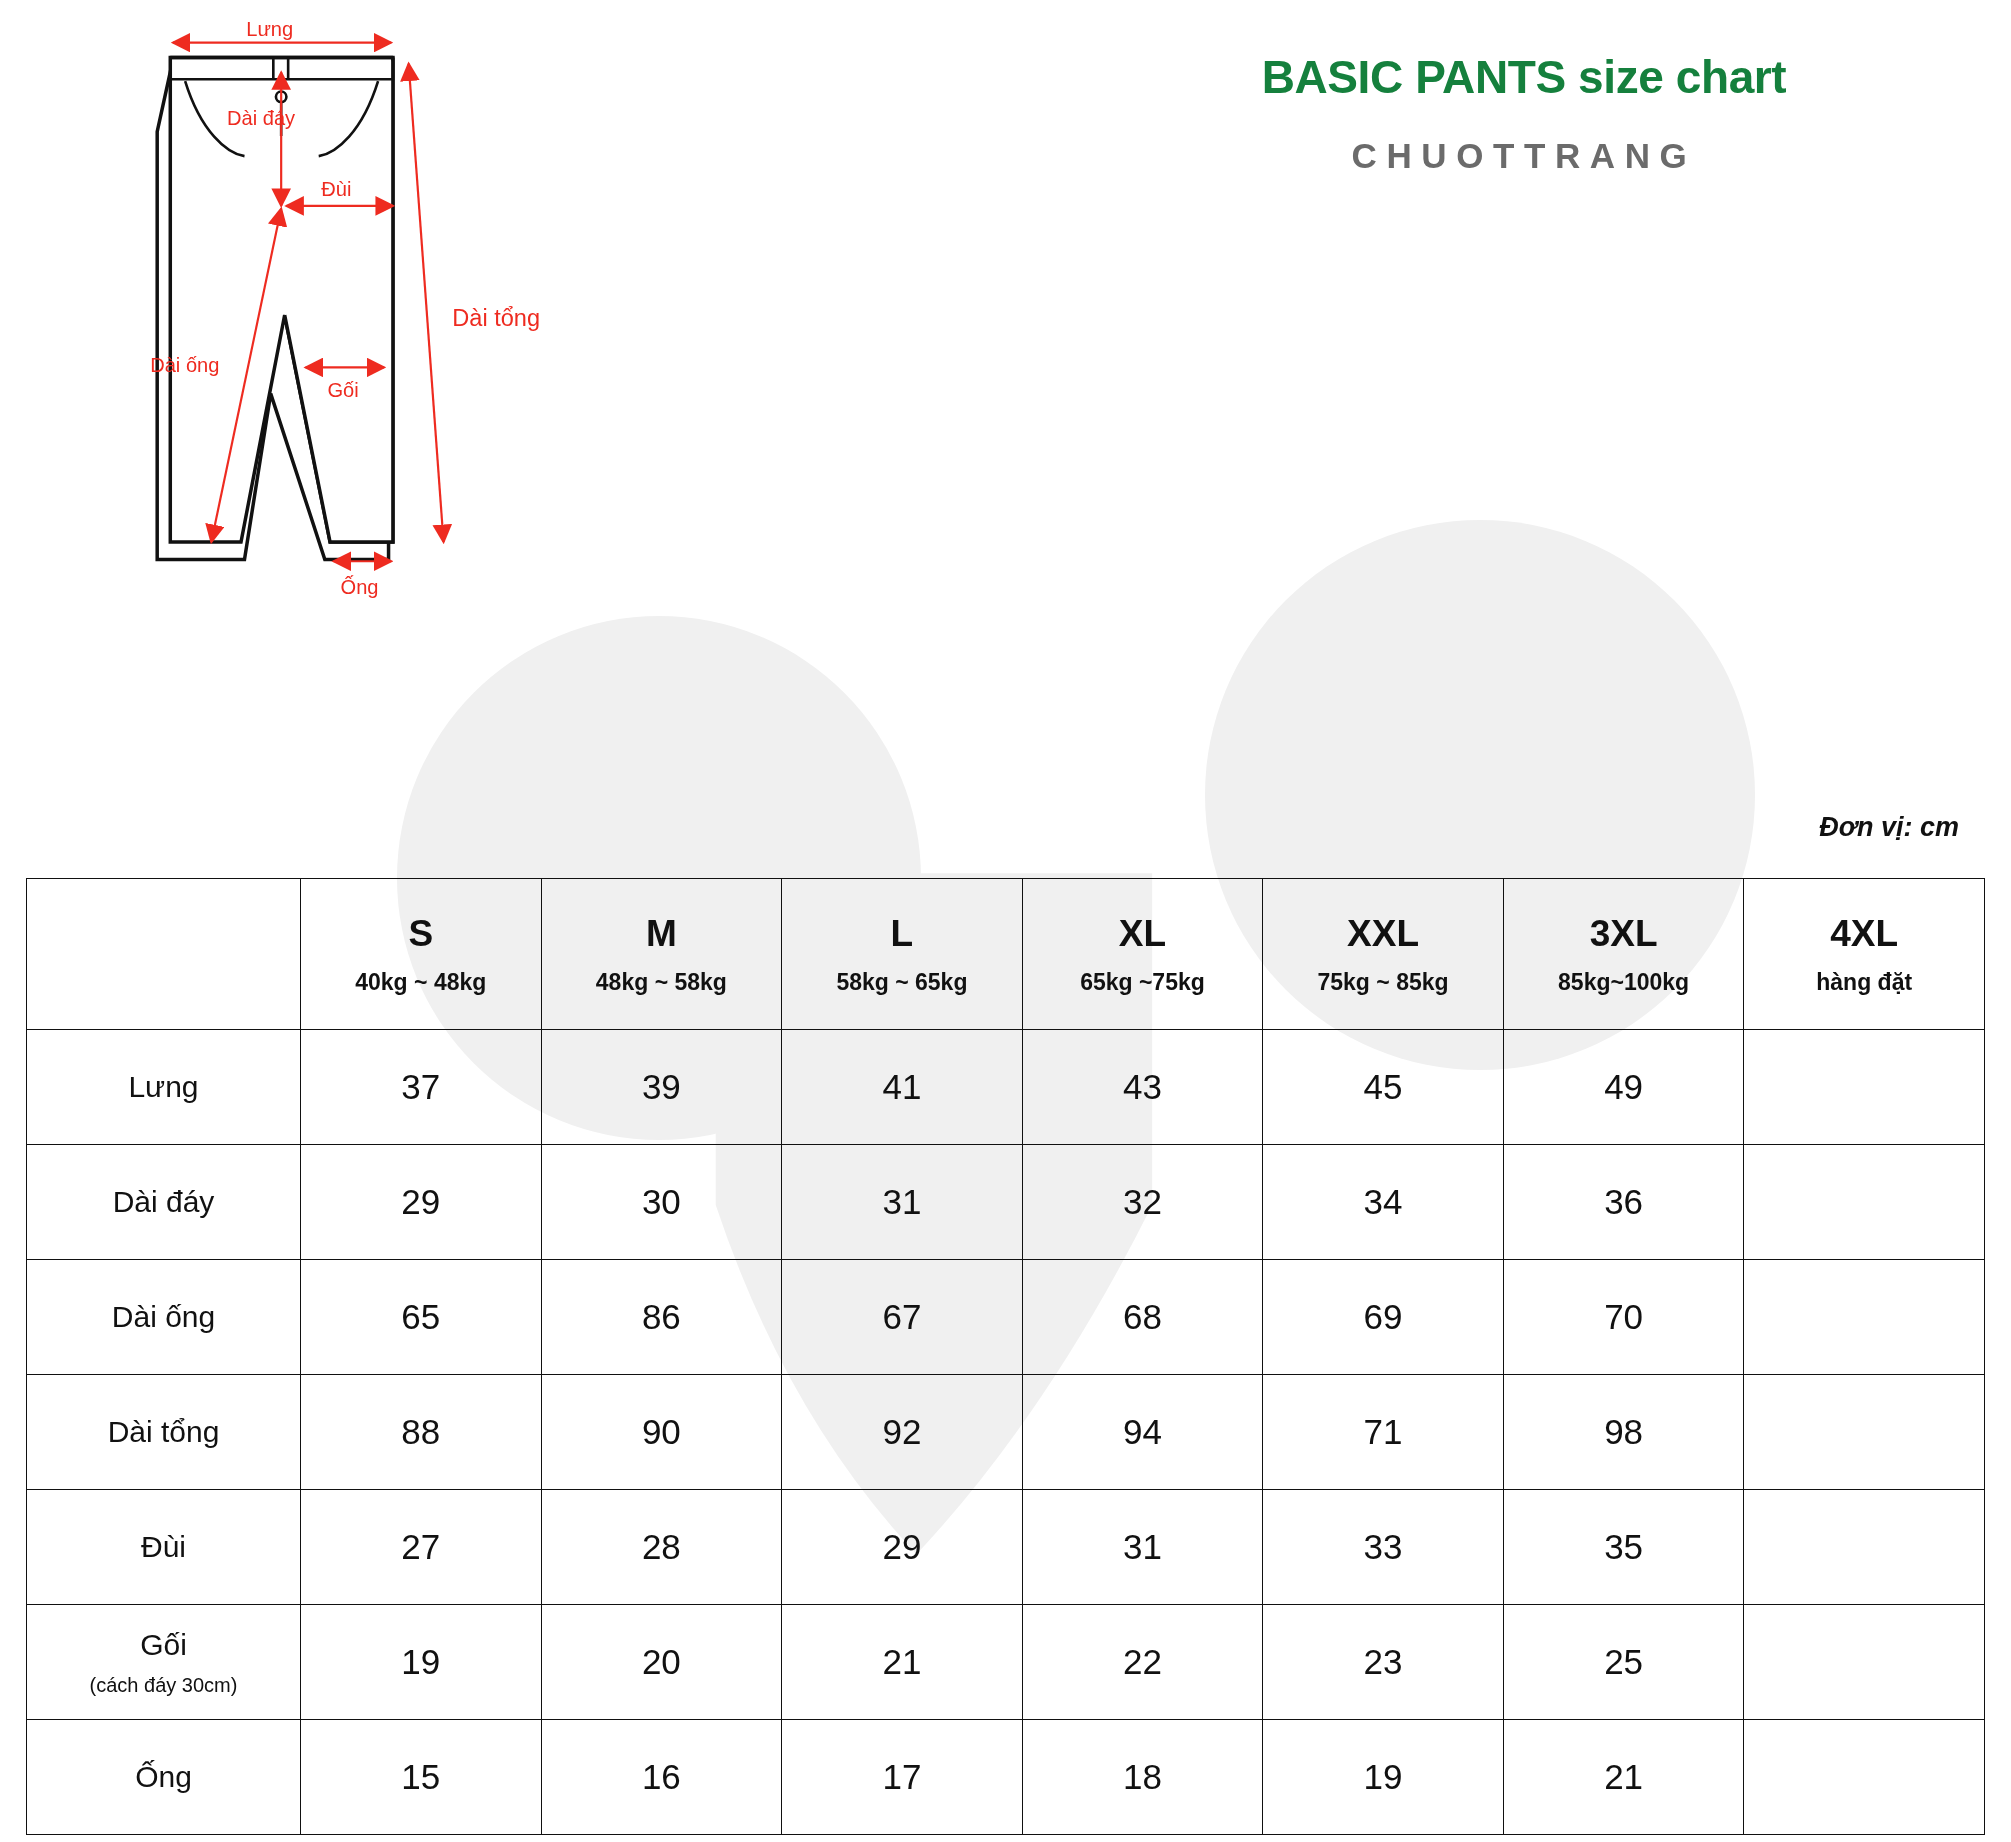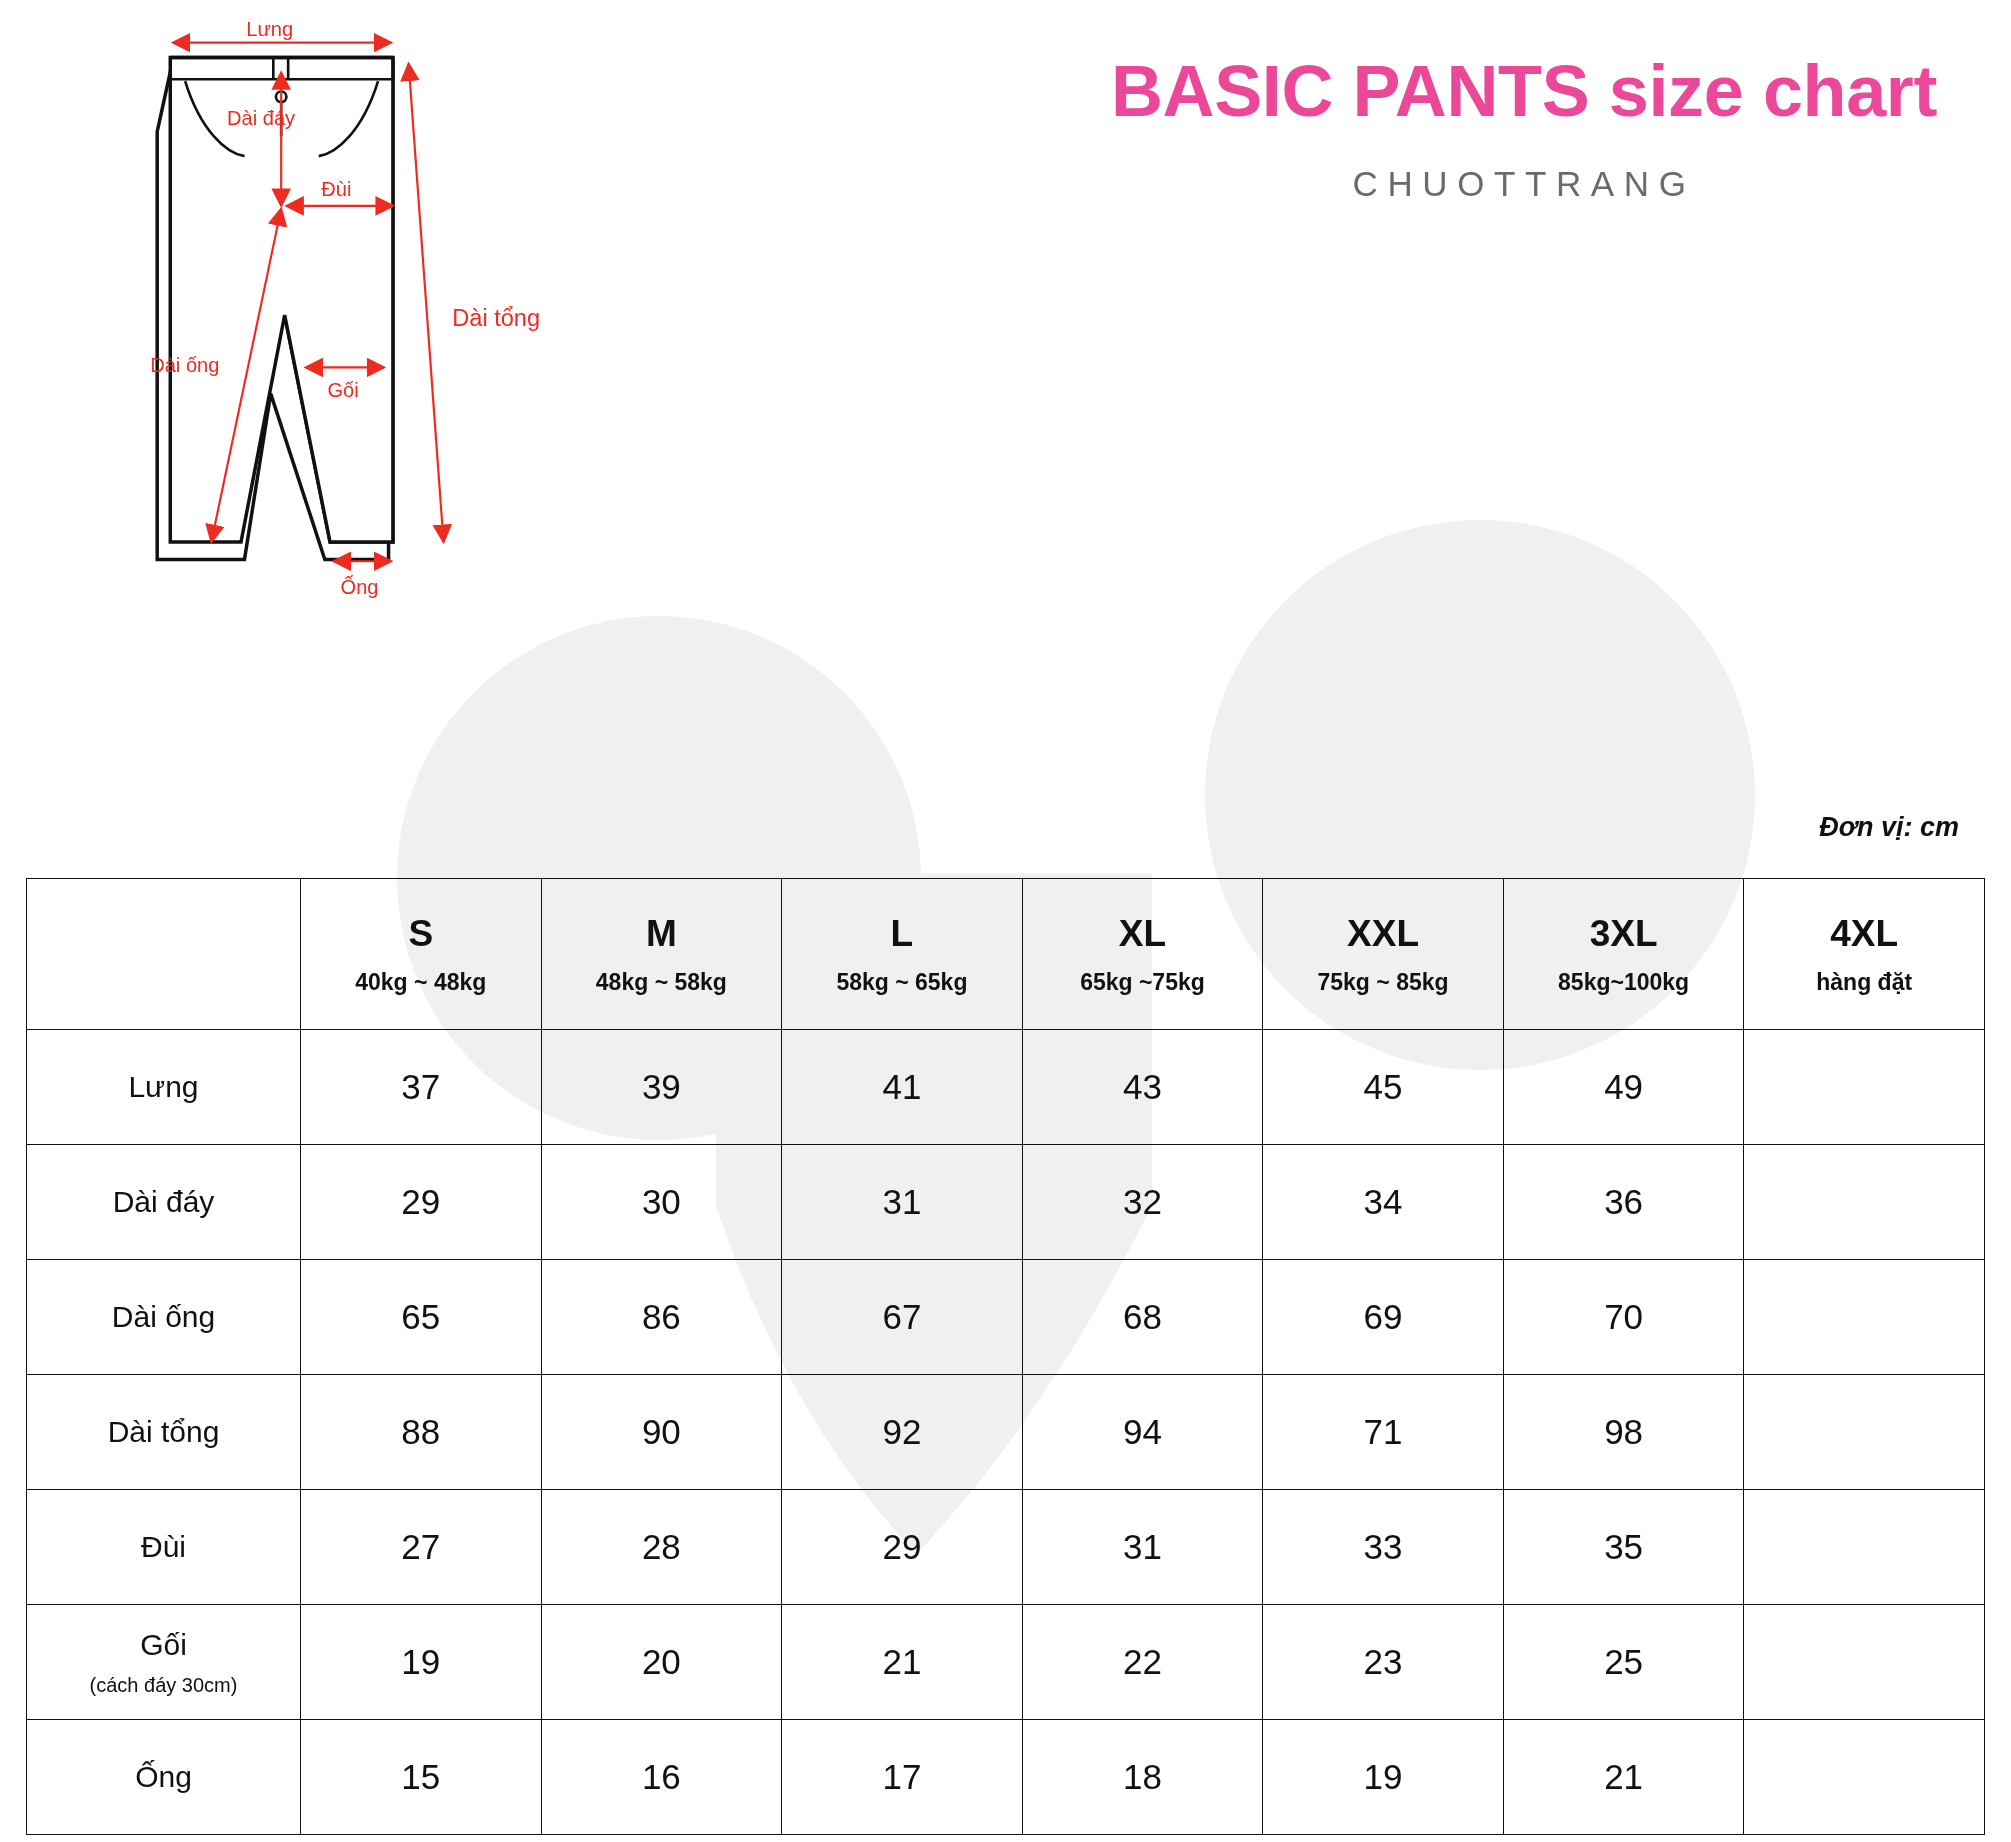--- a/index.html
+++ b/index.html
@@ -37,33 +37,33 @@
   
   #title-block {
     position: absolute;
     left: 1083px;
     top: 52px;
     width: 882px;
     text-align: center;
     z-index: 3;
   }
   #chart-title {
-    font-size: 72px;
+    font-size: 46px;
     font-weight: bold;
     letter-spacing: -0.4px;
-    color: #ec4899;
+    color: #15803d;
     line-height: 1.1;
     white-space: nowrap;
   }
   #brand-name {
     margin-top: 33px;
     font-size: 35px;
     letter-spacing: 9.6px;
     color: #6b6b6b;
-    font-weight: 400;
+    font-weight: 700;
   }
 
   #unit-note {
     position: absolute;
     right: 52px;
     top: 812px;
     font-size: 27px;
     font-weight: bold;
     font-style: italic;
     color: #111;

